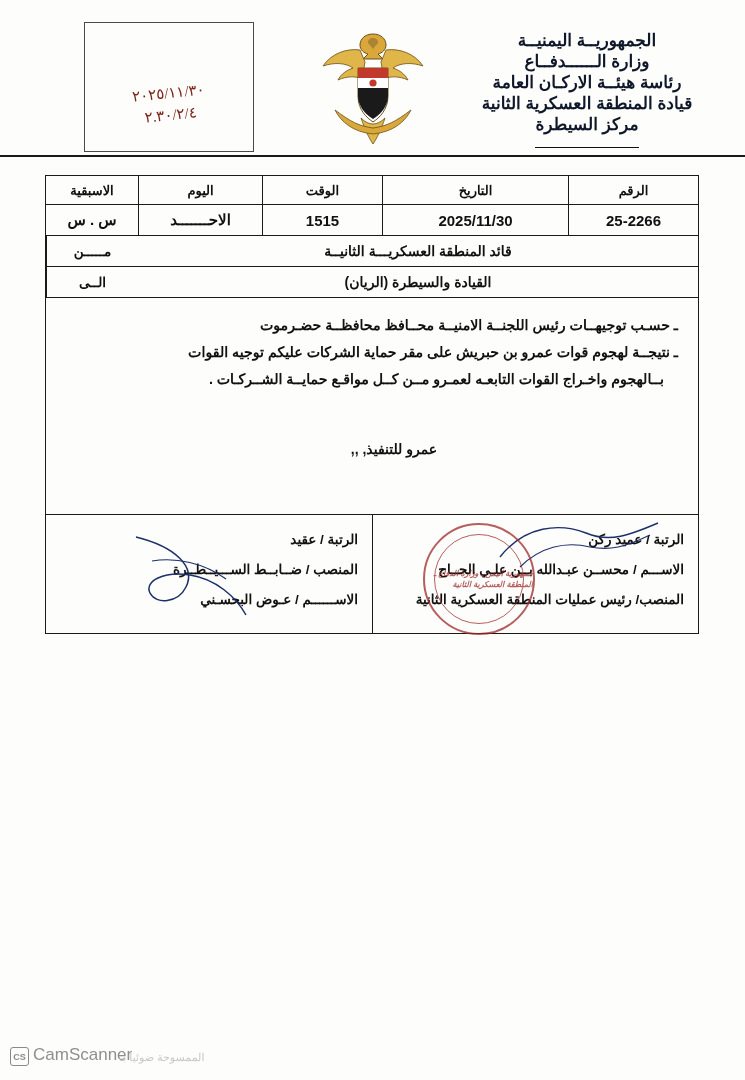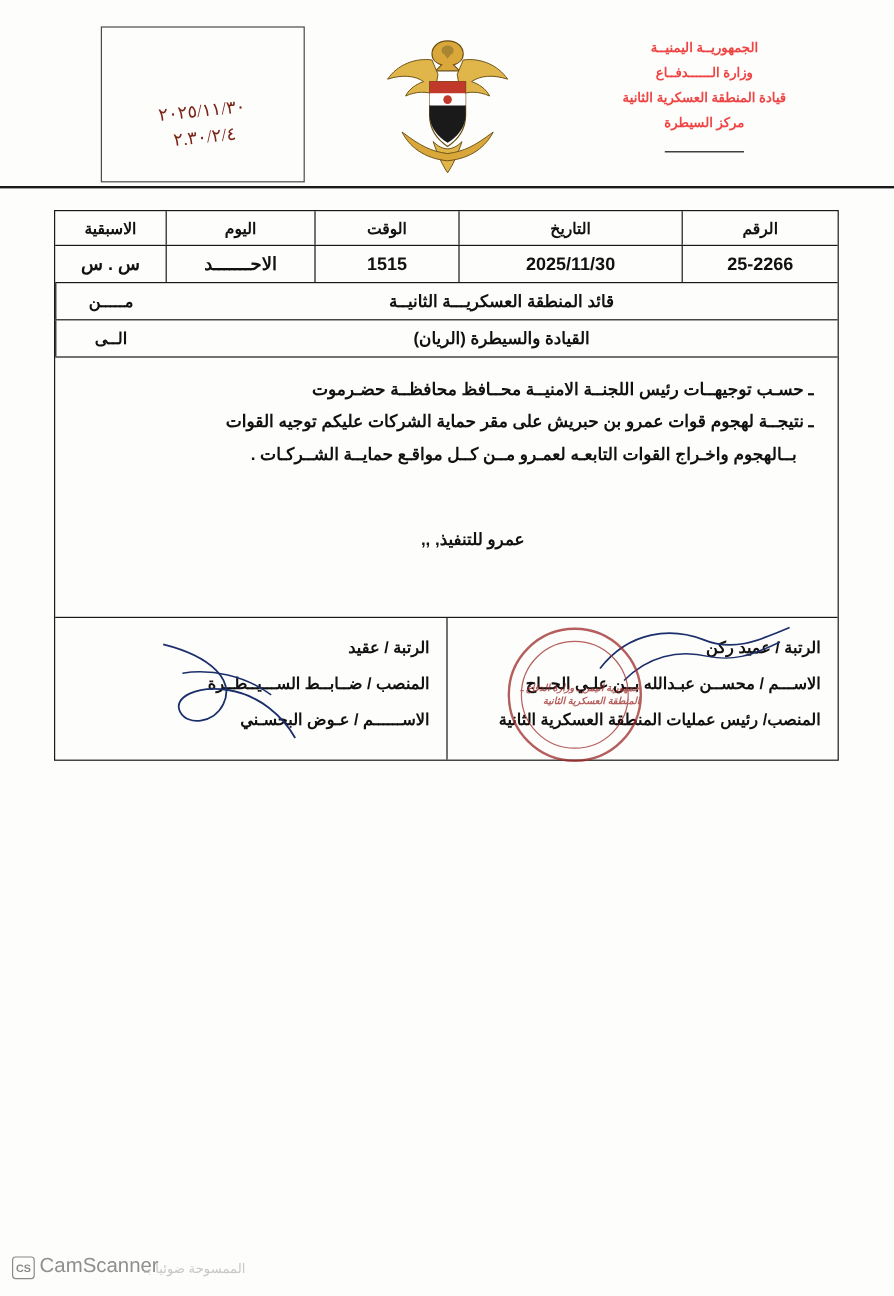--- a/index.html
+++ b/index.html
@@ -37,24 +37,24 @@
     height: 2px;
     background: #1a1a1a;
   }
   .org-block {
     position: absolute;
     top: 22px;
     right: 28px;
     width: 260px;
     text-align: center;
     direction: rtl;
-    font-size: 11px;
+    font-size: 17px;
     line-height: 21px;
     font-weight: bold;
-    color: #ef4444;
+    color: #0f172a;
   }
   .org-block div {
     letter-spacing: 0.5px;
     white-space: nowrap;
   }
   .org-block div.underlined {
     display: inline-block;
     border-bottom: 1px solid #111;
     padding-bottom: 12px;
   }
@@ -266,20 +266,21 @@
 </head>
 <body>
 
 <div class="page">
 
   <div class="header">
 
     <div class="org-block">
       <div>الجمهوريــة اليمنيــة</div>
       <div>وزارة الــــــدفــاع</div>
+      <div>رئاسة هيئــة الاركـان العامة</div>
       <div>قيادة المنطقة العسكرية الثانية</div>
       <div class="underlined">مركز السيطرة</div>
     </div>
 
     <div class="emblem">
       <svg viewBox="0 0 120 125" width="120" height="125" aria-hidden="true">
 
         <g>
           <path d="M60 8 C52 8 47 13 47 19 C47 24 51 27 55 28 L50 33 L70 33 L65 28 C69 27 73 24 73 19 C73 13 68 8 60 8 Z" fill="#d9a73a" stroke="#6b5016" stroke-width="1"></path>
           <path d="M60 12 c-3 0 -5 2 -5 4 0 1.6 1 2.8 2.4 3.4 L60 23 l2.6 -3.6 C64 18.8 65 17.6 65 16 65 14 63 12 60 12 z" fill="#1a1a1a" opacity="0.25"></path>

